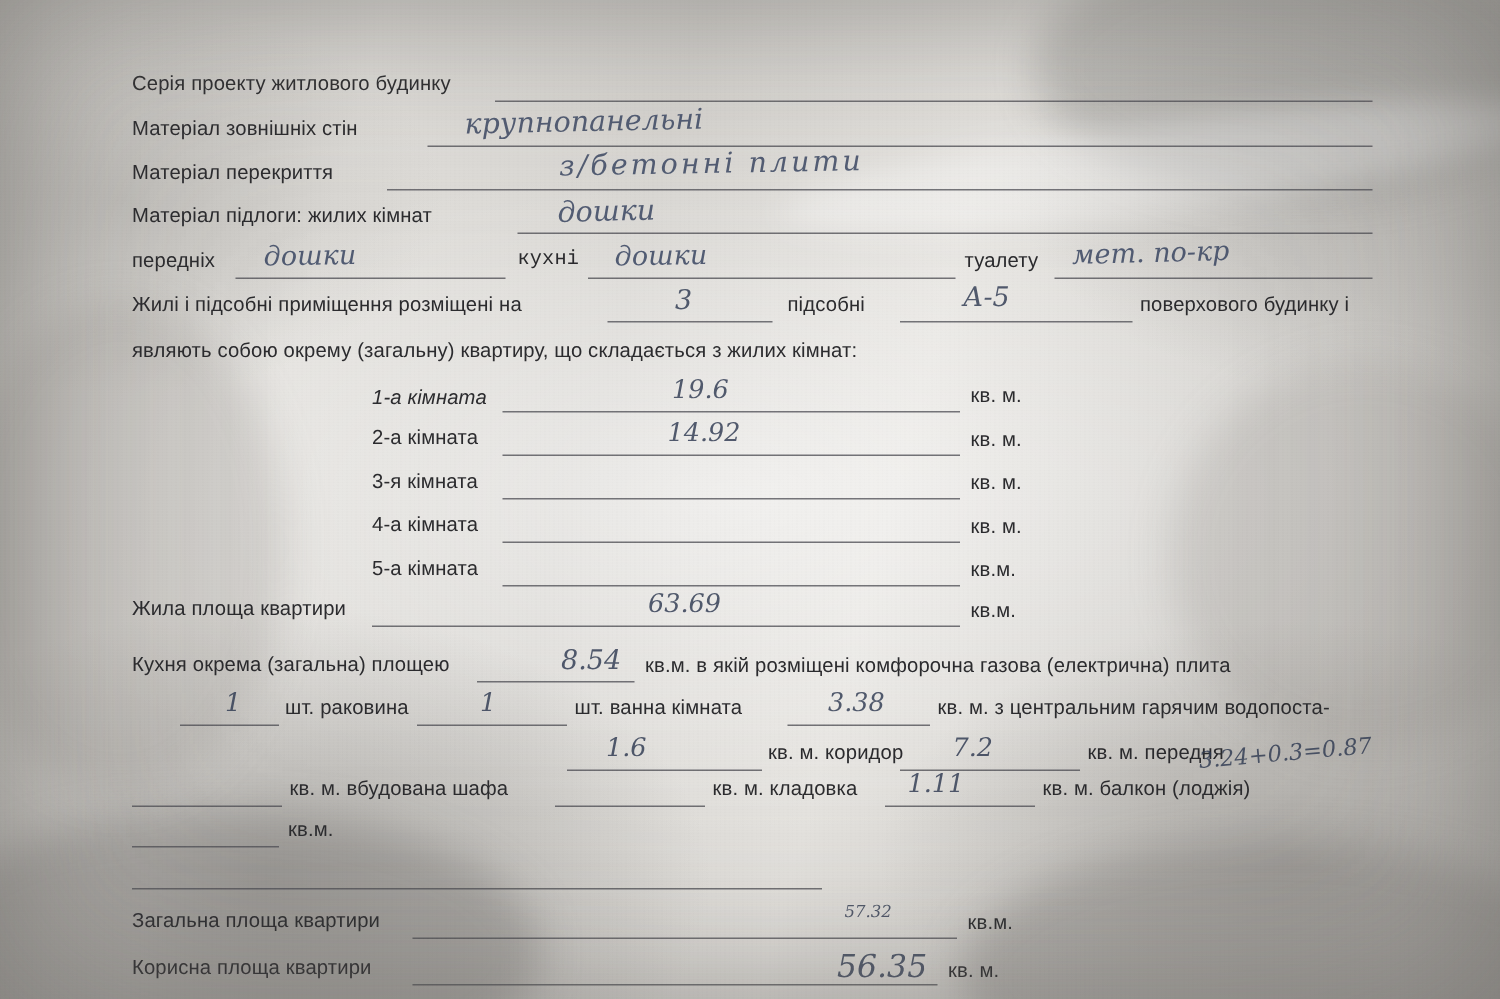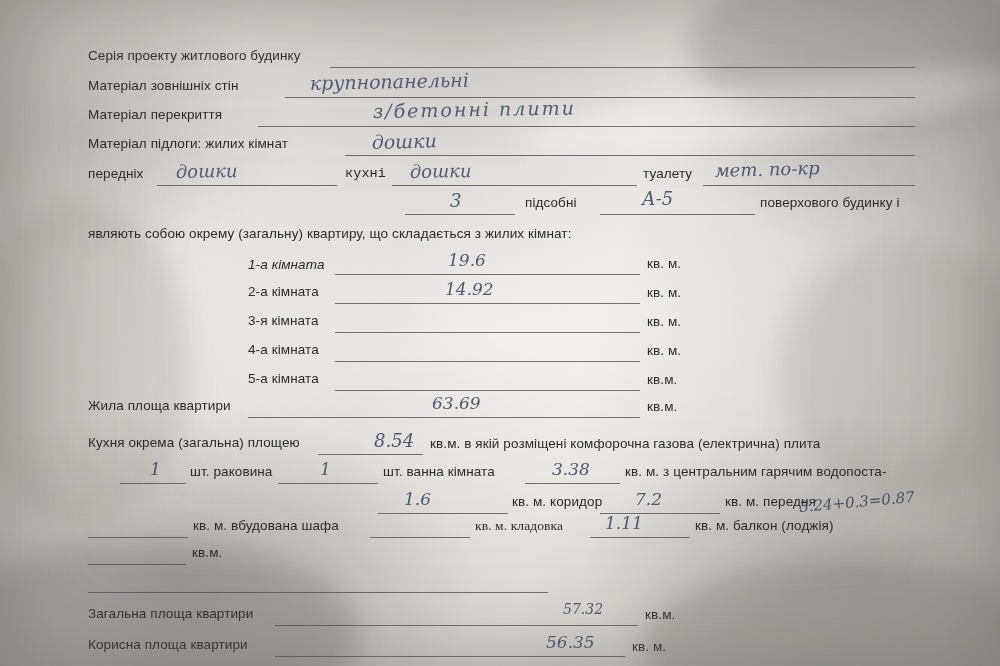--- a/index.html
+++ b/index.html
@@ -115,20 +115,21 @@
     <div class="hand blue" style="left:176px; top:125px; font-size:18px; transform:rotate(-1deg);">дошки</div>
 
     <div class="row lbl" style="left:345px; top:130px;font-family:Liberation Mono, monospace;">кухні</div>
     <div class="rule" style="left:392px; top:149px; width:245px;"></div>
     <div class="hand blue" style="left:410px; top:125px; font-size:18px; transform:rotate(-1deg);">дошки</div>
 
     <div class="row lbl" style="left:643px; top:130px;">туалету</div>
     <div class="rule" style="left:703px; top:149px; width:212px;"></div>
     <div class="hand blue" style="left:715px; top:124px; font-size:18px; transform:rotate(-1.5deg);">мет. по-кр</div>
 
+    <div class="row lbl" style="left:88px; top:159px;">Жилі і підсобні приміщення розміщені на</div>
     <div class="rule" style="left:405px; top:178px; width:110px;"></div>
     <div class="hand num" style="left:450px; top:154px; font-size:18px;">3</div>
     <div class="row lbl" style="left:525px; top:159px;">підсобні</div>
     <div class="rule" style="left:600px; top:178px; width:155px;"></div>
     <div class="hand num" style="left:642px; top:152px; font-size:18px;">А-5</div>
     <div class="row lbl" style="left:760px; top:159px;">поверхового будинку і</div>
 
     <div class="row lbl" style="left:88px; top:190px;">являють собою окрему (загальну) квартиру, що складається з жилих кімнат:</div>
 
     <div>
@@ -183,38 +184,38 @@
     <div class="row lbl" style="left:512px; top:458px;">кв. м. коридор</div>
     <div class="rule" style="left:600px; top:477px; width:120px;"></div>
     <div class="hand num" style="left:635px; top:453px; font-size:17px;">7.2</div>
     <div class="row lbl" style="left:725px; top:458px;">кв. м. передня</div>
     <div class="hand num" style="left:800px; top:462px; font-size:15px; transform:rotate(-5deg);">3.24+0.3=0.87</div>
 
     <div class="rule" style="left:88px; top:501px; width:100px;"></div>
     <div class="row lbl" style="left:193px; top:482px;">кв. м. вбудована шафа</div>
     <div class="rule" style="left:370px; top:501px; width:100px;"></div>
     <div class="hand num" style="left:400px; top:477px; font-size:17px;"></div>
-    <div class="row lbl" style="left:475px; top:482px;font-family:Liberation Serif, serif;">кв. м. кладовка</div>
+    <div class="row lbl" style="left:475px; top:482px;">кв. м. кладовка</div>
     <div class="rule" style="left:590px; top:501px; width:100px;"></div>
     <div class="hand num" style="left:605px; top:477px; font-size:17px;">1.11</div>
     <div class="row lbl" style="left:695px; top:482px;">кв. м. балкон (лоджія)</div>
 
     <div class="rule" style="left:88px; top:528px; width:98px;"></div>
     <div class="row lbl" style="left:192px; top:509px;">кв.м.</div>
 
     <div class="rule" style="left:88px; top:556px; width:460px;"></div>
 
     <div class="row lbl" style="left:88px; top:570px;">Загальна площа квартири</div>
     <div class="rule" style="left:275px; top:589px; width:363px;"></div>
-    <div class="hand num" style="left:563px; top:565px; font-size:14px;">57.32</div>
+    <div class="hand num" style="left:563px; top:565px; font-size:11px;">57.32</div>
     <div class="row lbl" style="left:645px; top:571px;">кв.м.</div>
 
     <div class="row lbl" style="left:88px; top:601px;">Корисна площа квартири</div>
     <div class="rule" style="left:275px; top:620px; width:350px;"></div>
-    <div class="hand num" style="left:546px; top:596px; font-size:17px;">56.35</div>
+    <div class="hand num" style="left:558px; top:596px; font-size:21px;">56.35</div>
     <div class="row lbl" style="left:632px; top:603px;">кв. м.</div>
 
     <div class="row lbl" style="left:88px; top:634px;">Висота приміщень</div>
     <div class="rule" style="left:235px; top:653px; width:295px;"></div>
     <div class="hand num" style="left:462px; top:629px; font-size:14px;">260</div>
     <div class="row lbl" style="left:538px; top:635px;">м.</div>
 
   </div>
 
   <div class="grain"></div>

